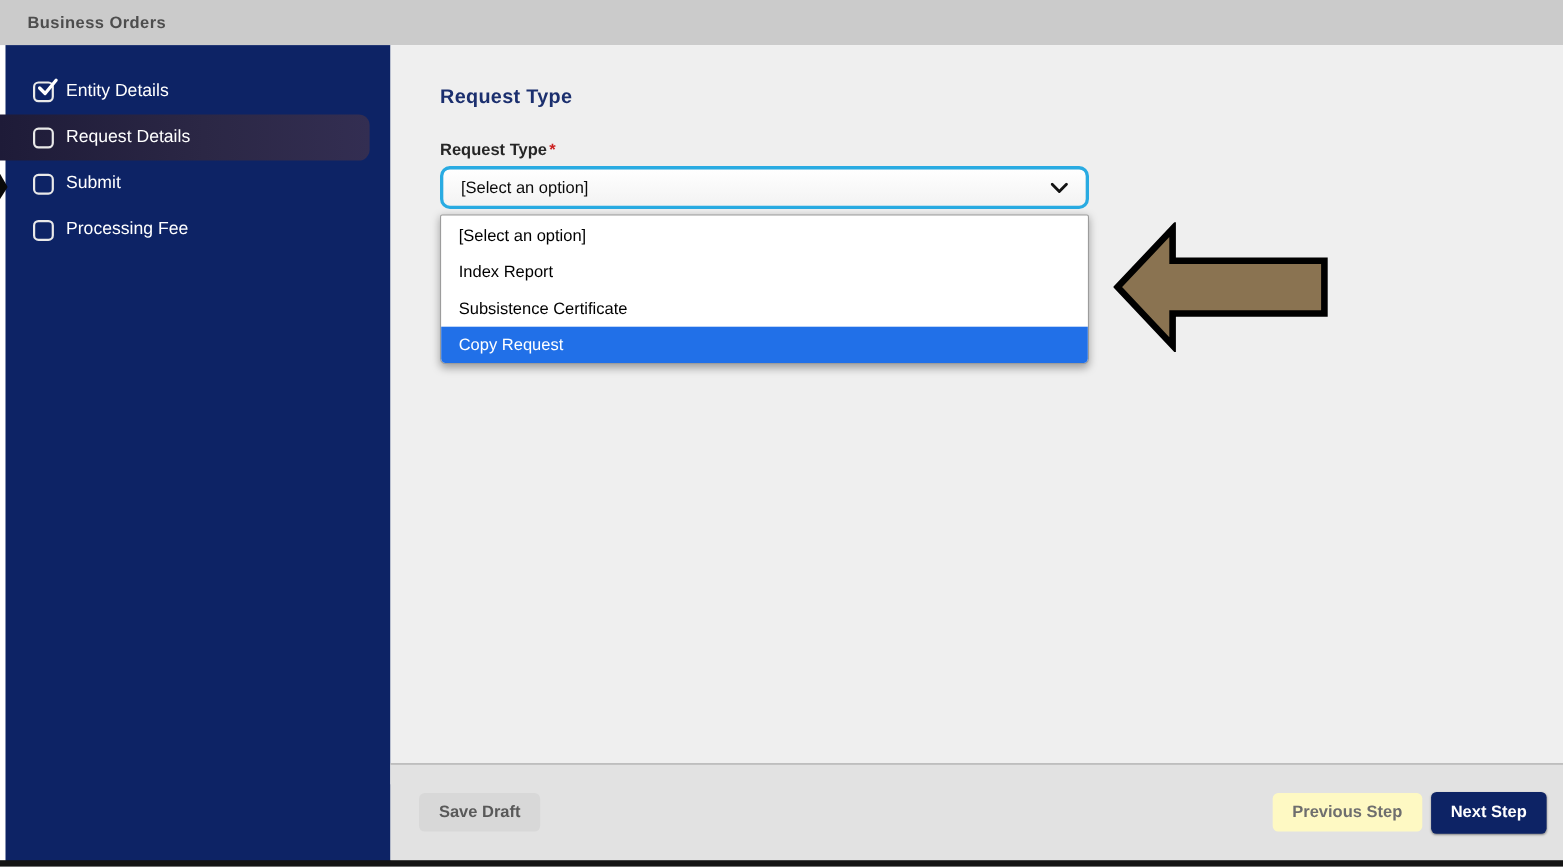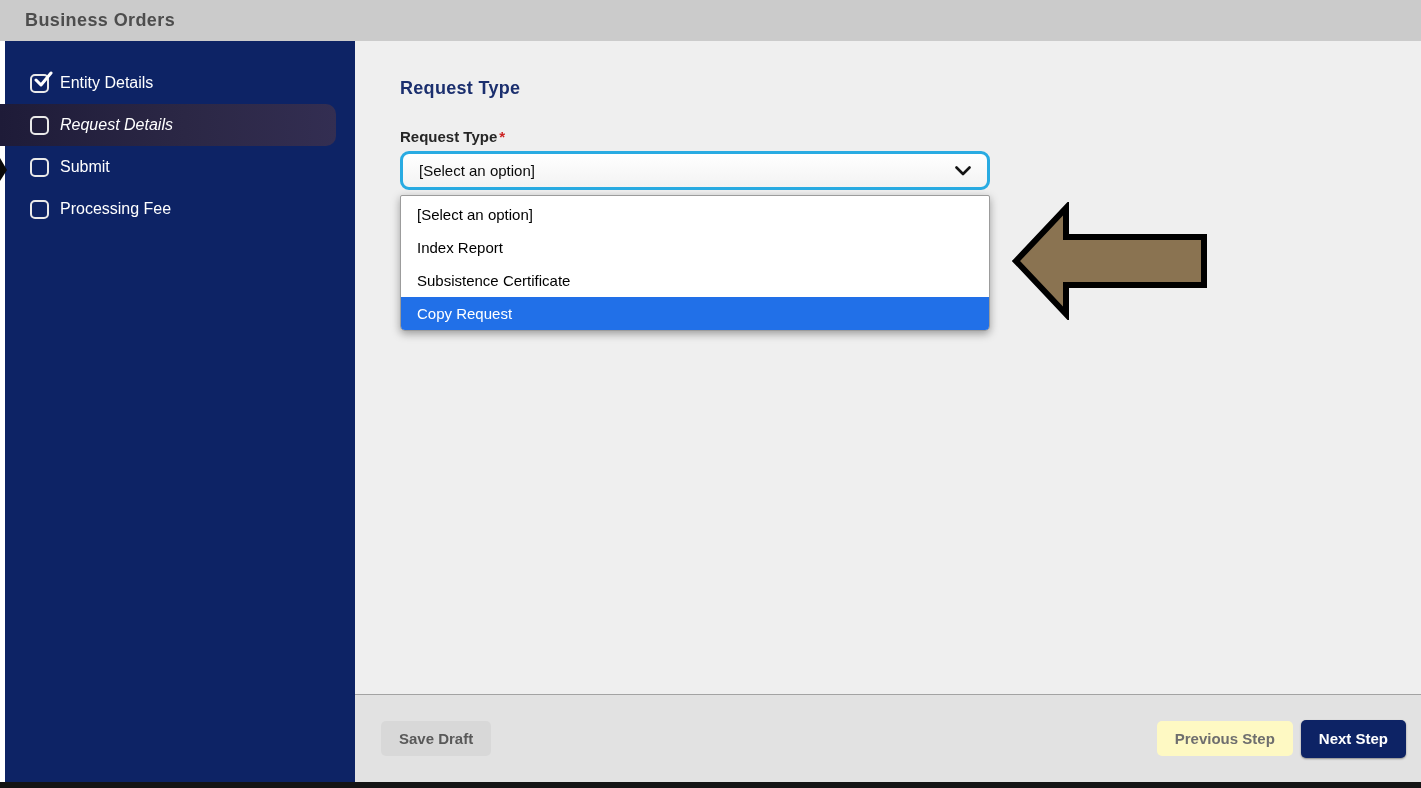--- a/index.html
+++ b/index.html
@@ -12,40 +12,39 @@
   }
 
   
   .app-header {
     position: absolute; top: 0; left: 0; width: 1421px; height: 41px;
     background: #cbcbcb;
     display: flex; align-items: center;
     padding-left: 25px;
   }
   .app-header .title {
-    font-size: 18px; font-weight: bold; color: #4d4d4d;
+    font-size: 15px; font-weight: bold; color: #4d4d4d;
     letter-spacing: .4px;
   }
 
   
   .sidebar {
     position: absolute; left: 5px; top: 41px; width: 350px; height: 742px;
     background: #0d2365;
   }
   .steps { position: absolute; top: 21px; left: 0; right: 0; }
   .step {
     height: 42px; display: flex; align-items: center;
     padding-left: 25px; gap: 11px;
     color: #ffffff; font-size: 16px; cursor: pointer;
   }
   .step.active {
     margin-left: -5px; width: 336px; padding-left: 30px;
     background: linear-gradient(90deg, #1e1b38 0%, #2b2745 55%, #332e52 100%);
     border-radius: 0 10px 10px 0;
-    font-style: italic;
   }
   .checkbox {
     position: relative; width: 19px; height: 19px; flex: 0 0 19px;
     border: 2.5px solid #e9e9e9; border-radius: 5px;
     background: transparent;
   }
   .checkbox .tick {
     position: absolute; left: 1px; top: -6px; width: 20px; height: 20px;
   }
   .step-label { white-space: nowrap; }

